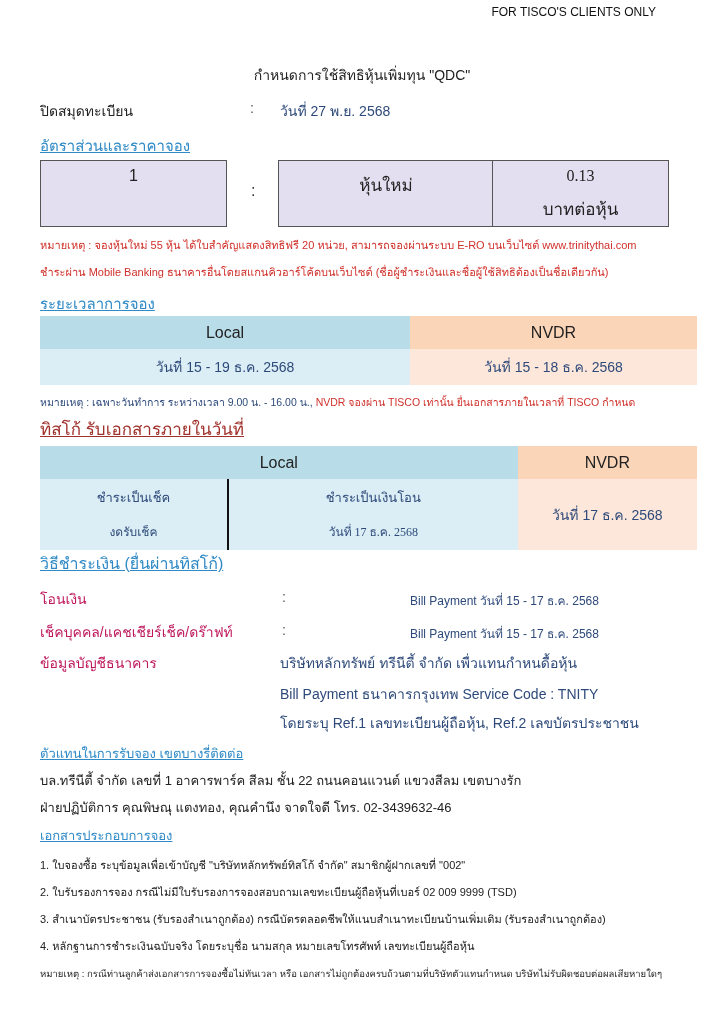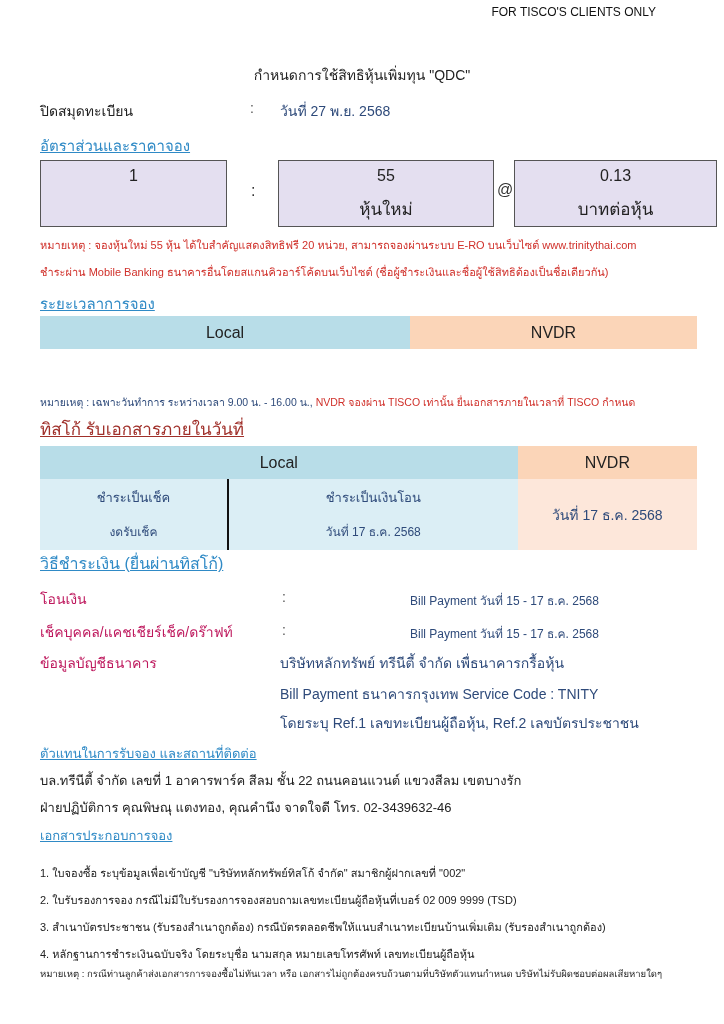--- a/index.html
+++ b/index.html
@@ -25,104 +25,107 @@
   .hdr-nvdr { background:#fbd5b8; }
   .cell-local { background:#dbeef5; }
   .cell-nvdr { background:#fde7da; }
   .hdr-local, .hdr-nvdr { font-size:16px; color:#222; text-align:center; height:31px;margin-left:40px; }
   .cell-local, .cell-nvdr { font-size:14px; color:#2e4a7a; text-align:center; }
   .pay-label { font-size:14px; color:#be185d; }
   .pay-colon { font-size:14px; color:#555; }
   .pay-val { font-size:12px; color:#2e4a7a; }
   .bank-line { font-size:14px; color:#2e4a7a; }
   .addr { font-size:13px; color:#222; }
-  .doc-item { font-size:11px; color:#222;margin-top:8px; }
+  .doc-item { font-size:11px; color:#222; }
   .doc-note { font-size:9.5px; color:#222; }
 </style>
 </head>
 <body>
 
 <div class="abs clients">FOR TISCO'S CLIENTS ONLY</div>
 <div class="abs title">กำหนดการใช้สิทธิหุ้นเพิ่มทุน  "QDC"</div>
 
 <div class="abs row-label" style="left:40px;top:100px;">ปิดสมุดทะเบียน</div>
 <div class="abs row-label" style="left:250px;top:100px;color:#555;">:</div>
 <div class="abs row-label blue" style="left:280px;top:100px;">วันที่  27 พ.ย. 2568</div>
 
 <div class="abs sec-head" style="left:40px;top:134px;">อัตราส่วนและราคาจอง</div>
 
 <div class="abs box" style="left:40px;top:160px;width:187px;height:67px;">
   <div class="num">1</div>
 </div>
 <div class="abs sep" style="left:251px;top:182px;">:</div>
 
 <div class="abs box" style="left:278px;top:160px;width:216px;height:67px;">
-  <div class="num">55</div>
   <div class="lbl">หุ้นใหม่</div>
 </div>
 <div class="abs sep" style="left:497px;top:181px;">@</div>
 
-<div class="abs box" style="left:514px;top:160px;width:203px;height:67px;">
+<div class="abs box" style="left:492px;top:160px;width:177px;height:67px;font-family:Liberation Serif, serif;">
   <div class="num">0.13</div>
   <div class="lbl">บาทต่อหุ้น</div>
 </div>
 
 <div class="abs note-red" style="left:40px;top:236px;">หมายเหตุ : จองหุ้นใหม่ 55 หุ้น ได้ใบสำคัญแสดงสิทธิฟรี 20 หน่วย, สามารถจองผ่านระบบ E-RO บนเว็บไซต์  www.trinitythai.com</div>
 <div class="abs note-red" style="left:40px;top:263px;">ชำระผ่าน Mobile Banking ธนาคารอื่นโดยสแกนคิวอาร์โค้ดบนเว็บไซต์ (ชื่อผู้ชำระเงินและชื่อผู้ใช้สิทธิต้องเป็นชื่อเดียวกัน)</div>
 
 <div class="abs sec-head" style="left:40px;top:292px;">ระยะเวลาการจอง</div>
 <table class="grid" style="left:40px;top:316px;width:657px;">
   <tbody>
       <tr>
     <td class="hdr-local" style="width:368px;">Local</td>
     <td class="hdr-nvdr">NVDR</td>
+  </tr>
+  <tr>
+    <td class="cell-local" style="height:34px;">วันที่ 15 - 19 ธ.ค. 2568</td>
+    <td class="cell-nvdr">วันที่ 15 - 18 ธ.ค. 2568</td>
   </tr>
 </tbody>
   </table>
 <div class="abs" style="left:40px;top:392px;white-space:nowrap;">
   <span class="note-dark">หมายเหตุ : เฉพาะวันทำการ ระหว่างเวลา  9.00 น. - 16.00 น., </span><span class="note-red" style="font-size:10.5px;">NVDR จองผ่าน TISCO เท่านั้น ยื่นเอกสารภายในเวลาที่ TISCO กำหนด</span>
 </div>
 
 <div class="abs sec-head red" style="left:40px;top:415px;font-size:17px;">ทิสโก้ รับเอกสารภายในวันที่</div>
 <table class="grid" style="left:40px;top:446px;width:657px;">
   <tbody>
       <tr>
     <td class="hdr-local" colspan="2" style="width:368px;">Local</td>
     <td class="hdr-nvdr">NVDR</td>
   </tr>
   <tr>
     <td class="cell-local" style="width:187px;height:71px;border-right:2px solid #111;vertical-align:top;padding:0;">
       <div style="margin-top:8px;font-size:13px;">ชำระเป็นเช็ค</div>
       <div style="margin-top:14px;font-size:12px;">งดรับเช็ค</div>
     </td>
-    <td class="cell-local" style="vertical-align:top;padding:0;">
+    <td class="cell-local" style="vertical-align:top;padding:0;font-family:Liberation Serif, serif;">
       <div style="margin-top:8px;font-size:13px;">ชำระเป็นเงินโอน</div>
       <div style="margin-top:14px;font-size:12px;">วันที่ 17 ธ.ค. 2568</div>
     </td>
     <td class="cell-nvdr">วันที่ 17 ธ.ค. 2568</td>
   </tr>
 </tbody>
   </table>
 
 <div class="abs sec-head" style="left:40px;top:551px;font-size:16px;text-align:center;">วิธีชำระเงิน (ยื่นผ่านทิสโก้)</div>
 
 <div class="abs pay-label" style="left:40px;top:588px;">โอนเงิน</div>
 <div class="abs pay-colon" style="left:282px;top:589px;">:</div>
 <div class="abs pay-val" style="left:410px;top:591px;">Bill Payment วันที่ 15 - 17 ธ.ค. 2568</div>
 
 <div class="abs pay-label" style="left:40px;top:621px;">เช็คบุคคล/แคชเชียร์เช็ค/ดร๊าฟท์</div>
 <div class="abs pay-colon" style="left:282px;top:622px;">:</div>
 <div class="abs pay-val" style="left:410px;top:624px;">Bill Payment วันที่ 15 - 17 ธ.ค. 2568</div>
 
 <div class="abs pay-label" style="left:40px;top:652px;">ข้อมูลบัญชีธนาคาร</div>
-<div class="abs bank-line" style="left:280px;top:652px;">บริษัทหลักทรัพย์ ทรีนีตี้ จำกัด เพื่ธนาคารกรื้อหุ้น</div>
+<div class="abs bank-line" style="left:280px;top:652px;">บริษัทหลักทรัพย์ ทรีนีตี้ จำกัด เพื่วแทนกำหนดื้อหุ้น</div>
 <div class="abs bank-line" style="left:280px;top:683px;">Bill Payment  ธนาคารกรุงเทพ Service Code : TNITY</div>
 <div class="abs bank-line" style="left:280px;top:712px;">โดยระบุ Ref.1 เลขทะเบียนผู้ถือหุ้น, Ref.2 เลขบัตรประชาชน</div>
 
-<div class="abs sec-head small" style="left:40px;top:743px;">ตัวแทนในการรับจอง และสถานที่ติดต่อ</div>
+<div class="abs sec-head small" style="left:40px;top:743px;">ตัวแทนในการรับจอง เขตบางรี่ติดต่อ</div>
 <div class="abs addr" style="left:40px;top:770px;">บล.ทรีนีตี้ จำกัด เลขที่ 1 อาคารพาร์ค สีลม ชั้น 22 ถนนคอนแวนต์ แขวงสีลม เขตบางรัก</div>
 <div class="abs addr" style="left:40px;top:797px;">ฝ่ายปฏิบัติการ คุณพิษณุ แตงทอง, คุณคำนึง จาดใจดี โทร. 02-3439632-46</div>
 
 <div class="abs sec-head small" style="left:40px;top:825px;">เอกสารประกอบการจอง</div>
 <div class="abs doc-item" style="left:40px;top:856px;">1. ใบจองซื้อ ระบุข้อมูลเพื่อเข้าบัญชี "บริษัทหลักทรัพย์ทิสโก้ จำกัด" สมาชิกผู้ฝากเลขที่ "002"</div>
 <div class="abs doc-item" style="left:40px;top:883px;">2. ใบรับรองการจอง กรณีไม่มีใบรับรองการจองสอบถามเลขทะเบียนผู้ถือหุ้นที่เบอร์ 02 009 9999 (TSD)</div>
 <div class="abs doc-item" style="left:40px;top:910px;">3. สำเนาบัตรประชาชน (รับรองสำเนาถูกต้อง) กรณีบัตรตลอดชีพให้แนบสำเนาทะเบียนบ้านเพิ่มเติม (รับรองสำเนาถูกต้อง)</div>
 <div class="abs doc-item" style="left:40px;top:937px;">4. หลักฐานการชำระเงินฉบับจริง โดยระบุชื่อ นามสกุล หมายเลขโทรศัพท์ เลขทะเบียนผู้ถือหุ้น</div>
 <div class="abs doc-note" style="left:40px;top:966px;">หมายเหตุ : กรณีท่านลูกค้าส่งเอกสารการจองซื้อไม่ทันเวลา หรือ เอกสารไม่ถูกต้องครบถ้วนตามที่บริษัทตัวแทนกำหนด บริษัทไม่รับผิดชอบต่อผลเสียหายใดๆ</div>
 

